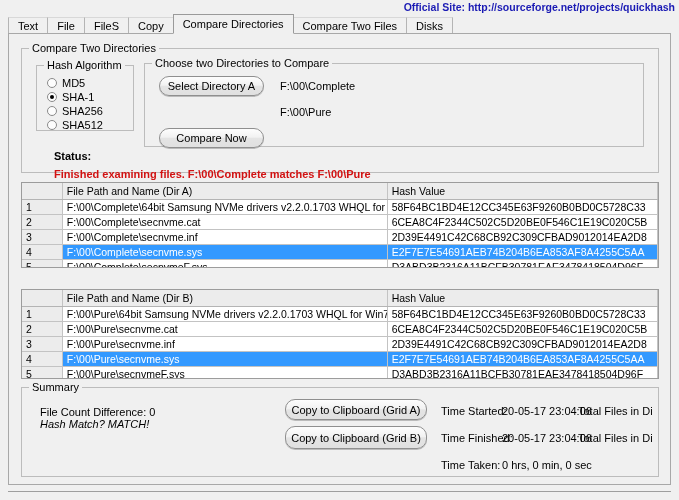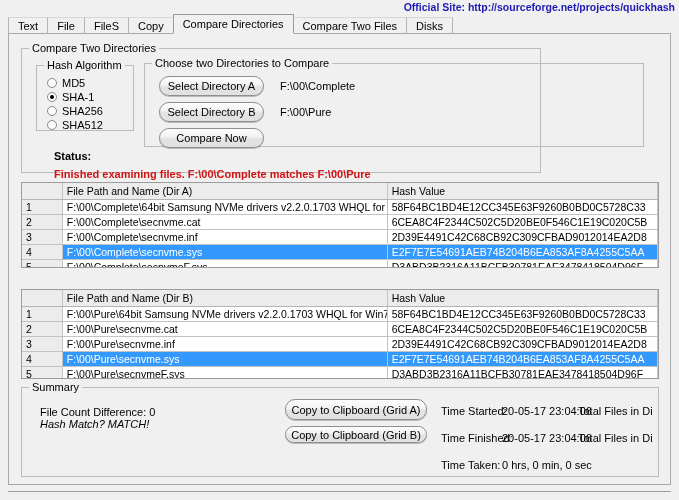--- a/index.html
+++ b/index.html
@@ -81,21 +81,21 @@
   .groupbox > .gb-title {
     position: absolute;
     top: -7px; left: 7px;
     background: #f0f0f0;
     padding: 0 3px;
     font-size: 11px;
     color: #000;
     white-space: nowrap;
   }
 
-  #gb-compare-two-dirs { left: 12px; top: 14px; width: 520px; height: 125px; }
+  #gb-compare-two-dirs { left: 12px; top: 14px; width: 638px; height: 125px; }
   #gb-hash-alg { left: 14px; top: 16px; width: 98px; height: 66px; }
   #gb-choose-dirs { left: 122px; top: 14px; width: 500px; height: 84px; }
 
   
   .radio-row {
     position: absolute;
     left: 10px;
     display: flex;
     align-items: center;
     height: 14px;
@@ -213,21 +213,21 @@
 
   .sum-text {
     position: absolute;
     font-size: 11px;
     white-space: nowrap;
   }
   #sum-filecount { left: 18px; top: 18px; }
   #sum-hashmatch { left: 18px; top: 30px; font-style: italic; }
 
   #btn-copy-a { left: 263px; top: 11px; width: 142px; height: 21px; }
-  #btn-copy-b { left: 263px; top: 38px; width: 142px; height: 17px; }
+  #btn-copy-b { left: 263px; top: 38px; width: 142px; height: 23px; }
   #btn-save   { left: 263px; top: 65px; width: 142px; height: 21px; }
 
   .time-label { position: absolute; font-size: 11px; white-space: nowrap; }
   .time-value { position: absolute; font-size: 11px; white-space: nowrap; }
   #t-started-l  { left: 419px; top: 17px; }
   #t-started-v  { left: 480px; top: 17px; }
   #t-finished-l { left: 419px; top: 44px; }
   #t-finished-v { left: 480px; top: 44px; }
   #t-taken-l    { left: 419px; top: 71px; }
   #t-taken-v    { left: 480px; top: 71px; }
@@ -295,21 +295,20 @@
         <div class="radio-row" style="top:52px;">
           <span class="radio-mark"></span>
           <span class="radio-label">SHA512</span>
         </div>
       </div>
 
       <div class="groupbox" id="gb-choose-dirs">
         <span class="gb-title">Choose two Directories to Compare</span>
 
         <div class="btn" id="btn-select-dir-a">Select Directory A</div>
-        <div class="btn" id="btn-select-dir-b">Select Directory B</div>
         <div class="btn" id="btn-compare-now">Compare Now</div>
 
         <div class="dirpath" id="path-a">F:\00\Complete</div>
         <div class="dirpath" id="path-b">F:\00\Pure</div>
       </div>
 
       <div class="status-label">Status:</div>
       <div class="status-msg">Finished examining files. F:\00\Complete matches F:\00\Pure</div>
     </div>
 

